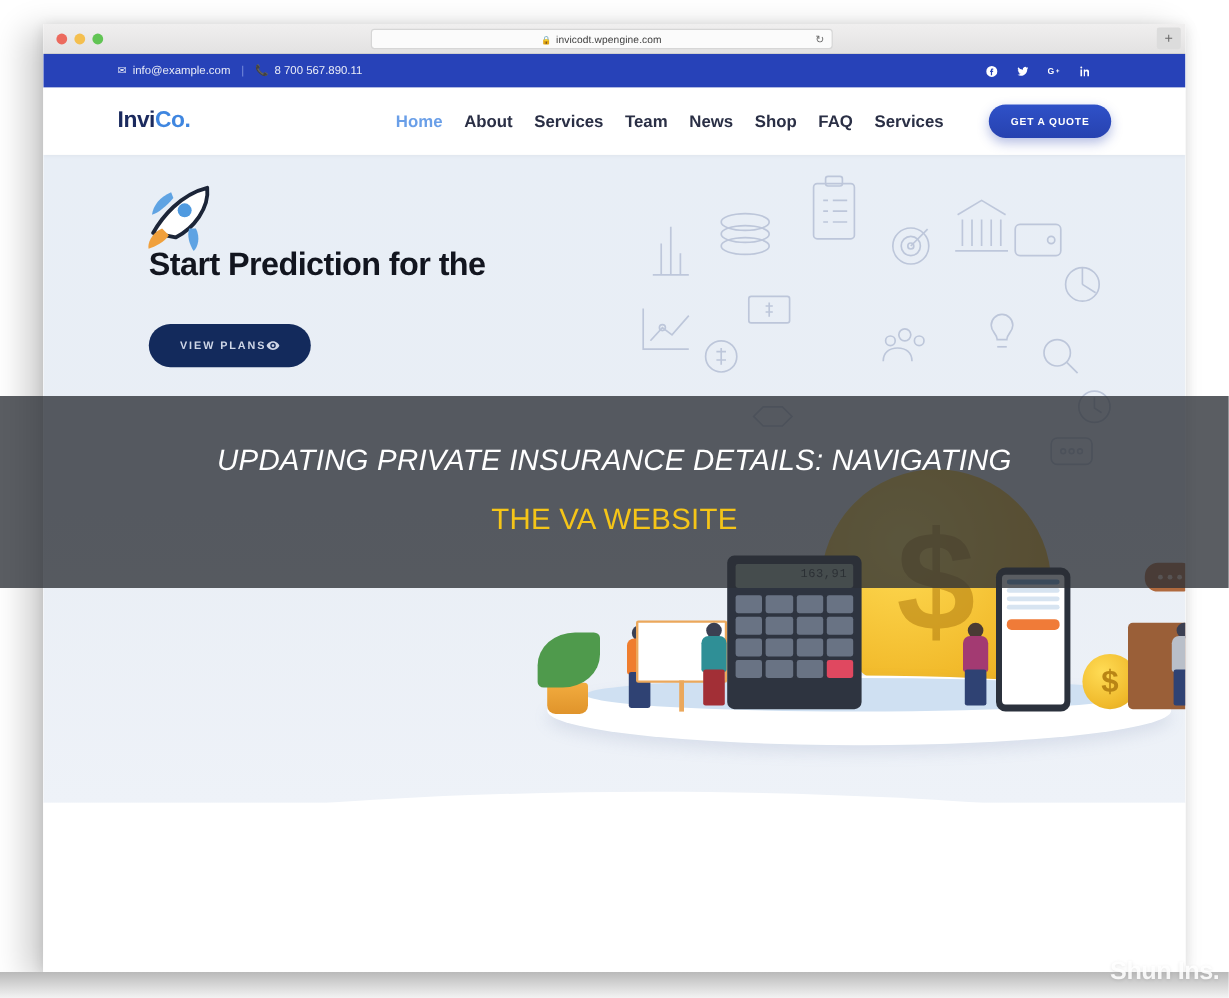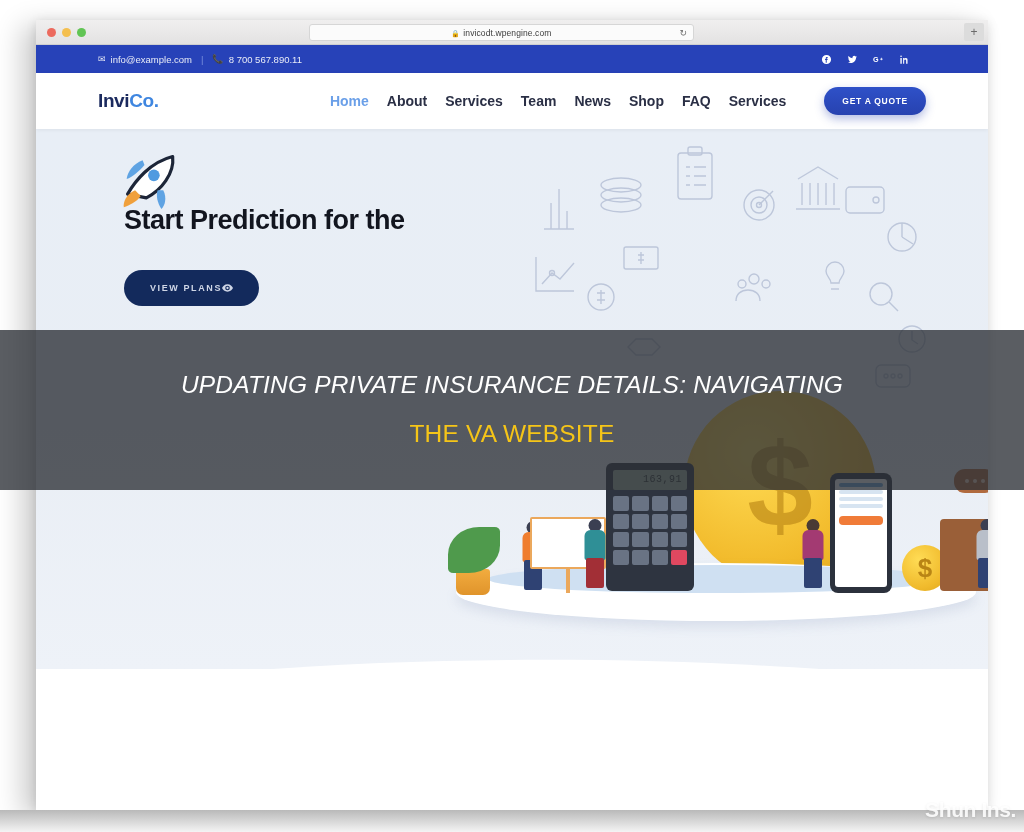--- a/index.html
+++ b/index.html
@@ -131,21 +131,21 @@
   .plant-pot{ position:absolute; bottom:26px; width:34px; height:26px;
     background:linear-gradient(#f2ac3f,#e0942b); border-radius:3px 3px 7px 7px; }
   .leafy{ position:absolute; border-radius:60% 10% 60% 10%; }
 
   .person{ position:absolute; bottom:28px; }
   .p-head{ position:absolute; width:13px; height:13px; border-radius:50%; background:#3b3f52; left:50%; transform:translateX(-50%); top:0; }
   .p-body{ position:absolute; top:11px; left:50%; transform:translateX(-50%); width:21px; height:30px; border-radius:6px 6px 2px 2px; }
   .p-legs{ position:absolute; top:39px; left:50%; transform:translateX(-50%); width:18px; height:30px; border-radius:2px; }
 
   #calculator{
-    position:absolute; left:172px; bottom:30px; width:88px; height:128px;
+    position:absolute; left:172px; bottom:30px; width:112px; height:128px;
     background:#2e3440; border-radius:6px; padding:7px;
   }
   #calc-screen{
     height:20px; background:#9fb0a0; border-radius:2px;
     color:#2c3330; font-family:"Liberation Mono", monospace;
     font-size:10px; text-align:right; padding:4px 5px 0 0; letter-spacing:.5px;
   }
   #calc-keys{ margin-top:6px; display:grid; grid-template-columns:repeat(4,1fr); gap:3px; }
   .ckey{ height:15px; background:#697384; border-radius:2px; }
   .ckey.red{ background:#e04860; }

